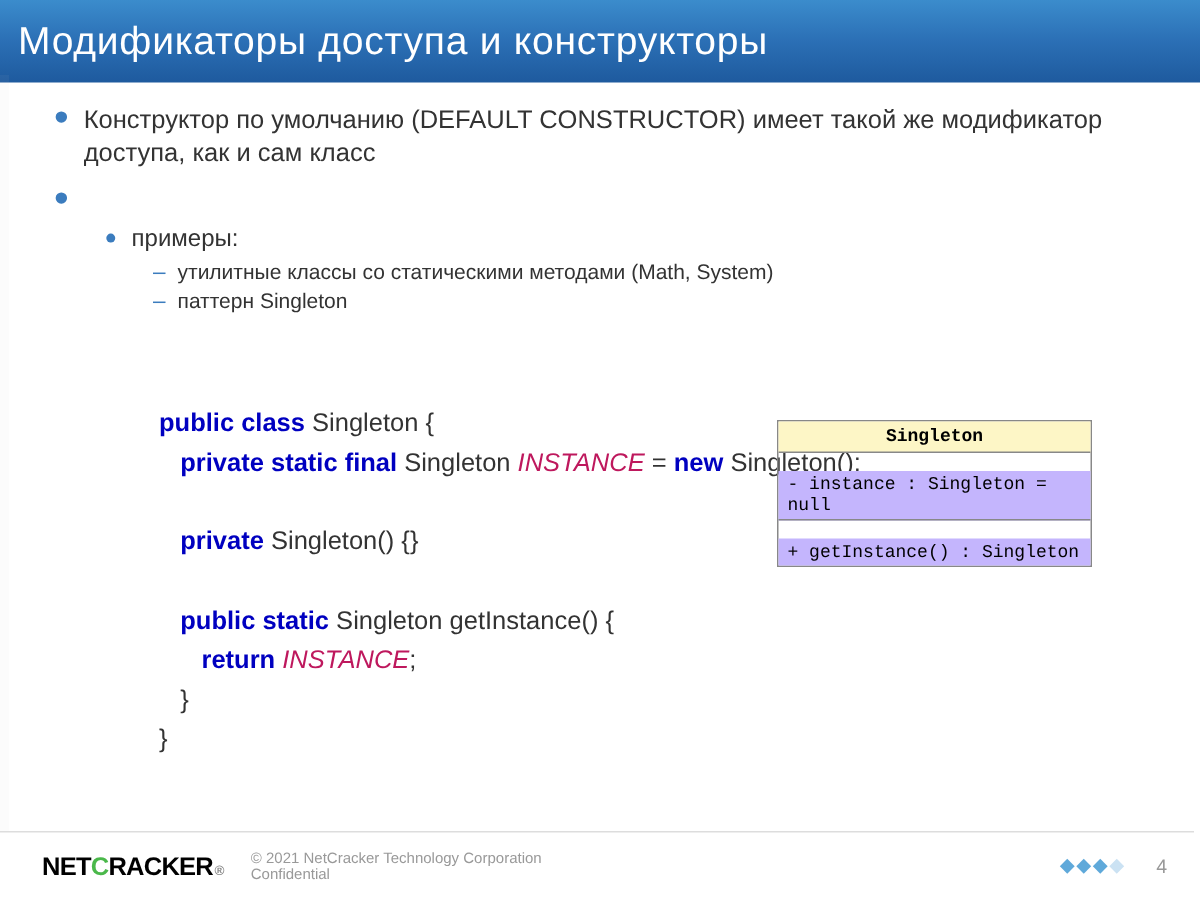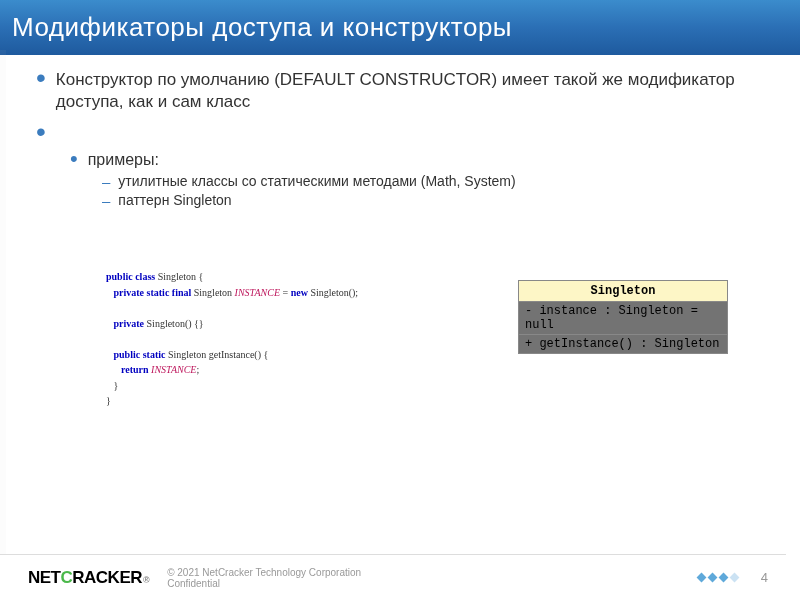--- a/index.html
+++ b/index.html
@@ -7,26 +7,26 @@
 .title-bar { background: linear-gradient(to bottom, #3b8ccc 0%, #2b6fb5 50%, #1e5a9e 100%); color: #fff; padding: 12px 12px; font-size: 26px; font-weight: 300; letter-spacing: 0.5px; }
 .content { padding: 14px 36px 0 36px; }
 .bullet-l1 { display: flex; align-items: flex-start; margin-bottom: 10px; font-size: 17px; color: #333; line-height: 1.3; }
 .bullet-l1 .dot { color: #3B7CBE; font-size: 28px; line-height: 18px; margin-right: 10px; flex-shrink: 0; }
 .bullet-l2 { display: flex; align-items: flex-start; margin: 2px 0 4px 34px; font-size: 16px; color: #333; }
 .bullet-l2 .dot { color: #3B7CBE; font-size: 22px; line-height: 16px; margin-right: 10px; flex-shrink: 0; }
 .bullet-l3 { display: flex; align-items: flex-start; margin: 2px 0 2px 66px; font-size: 14px; color: #333; }
 .bullet-l3 .dash { color: #3B7CBE; font-size: 15px; margin-right: 8px; flex-shrink: 0; }
 .uml-box { position: absolute; right: 72px; top: 280px; width: 210px; border: 1px solid #888; font-family: "Courier New", monospace; font-size: 12px; }
 .uml-title { background: #FDF6C6; text-align: center; font-weight: bold; padding: 3px; border-bottom: 1px solid #888; }
-.uml-row { background: #737373; padding: 2px 6px; border-bottom: 1px solid #888; }
+.uml-row { background: #c4b5fd; padding: 2px 6px; border-bottom: 1px solid #888; margin-top: 12px; }
 .uml-row:last-child { border-bottom: none; }
-.code-block { margin: 60px 0 0 70px; font-family: Liberation Serif, serif; font-size: 10px; line-height: 1.55; color: #333; }
+.code-block { margin: 60px 0 0 70px; font-family: Liberation Sans, sans-serif; font-size: 17px; line-height: 1.55; color: #333; }
 .kw { color: #0000C0; font-weight: bold; }
 .inst { color: #be185d; font-style: italic; }
-.footer { position: absolute; bottom: 0; left: 0; right: 14px; height: 46px; border-top: 1px solid #ddd; display: flex; align-items: center; padding: 0 28px; }
+.footer { position: absolute; bottom: 0; left: 0; right: 4px; height: 46px; border-top: 1px solid #ddd; display: flex; align-items: center; padding: 0 28px; }
 .logo { display: flex; align-items: baseline; font-weight: bold; font-size: 17px; letter-spacing: -0.5px; }
 .logo .net { color: #000; }
 .logo .c { color: #4ab84a; font-size: 17px; }
 .logo .racker { color: #000; }
 .logo .reg { font-size: 9px; color: #888; vertical-align: super; margin-left: 1px; }
 .copyright { font-size: 10px; color: #999; margin-left: 18px; line-height: 1.1; }
 .pagedots { position: absolute; right: 48px; display: flex; gap: 4px; }
 .pagedots span { width: 7px; height: 7px; background: #5fa9da; transform: rotate(45deg); }
 .pagedots span.faded { background: #cbe2f3; }
 .pagenum { position: absolute; right: 18px; color: #999; font-size: 13px; }

